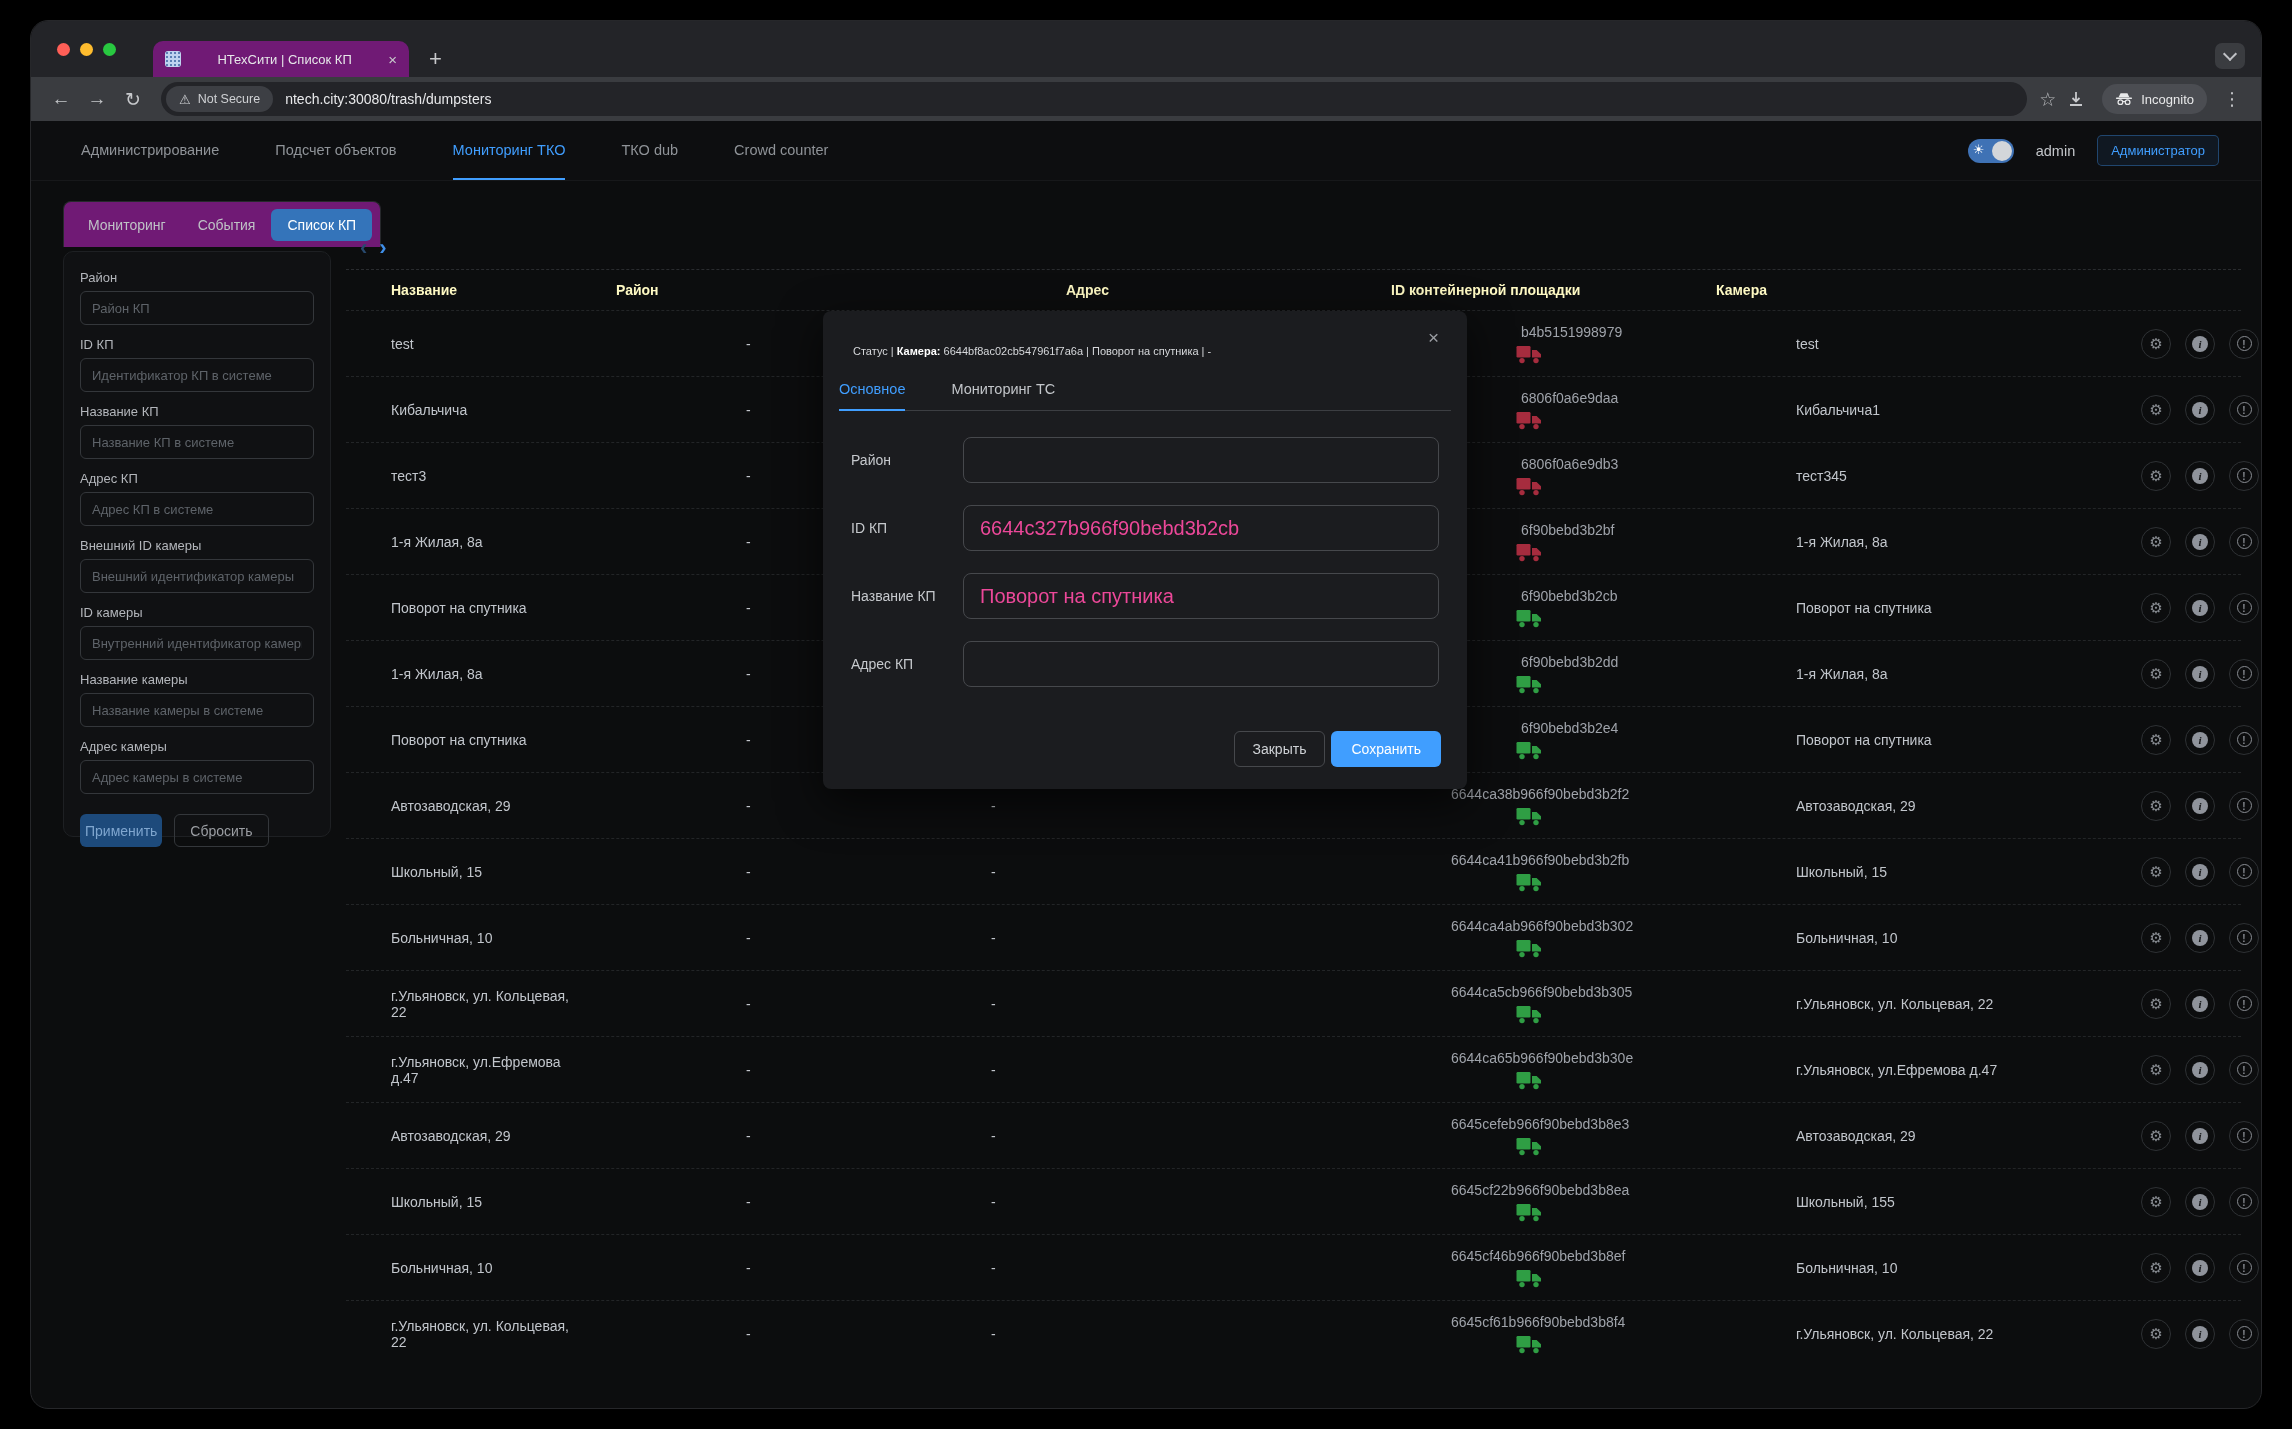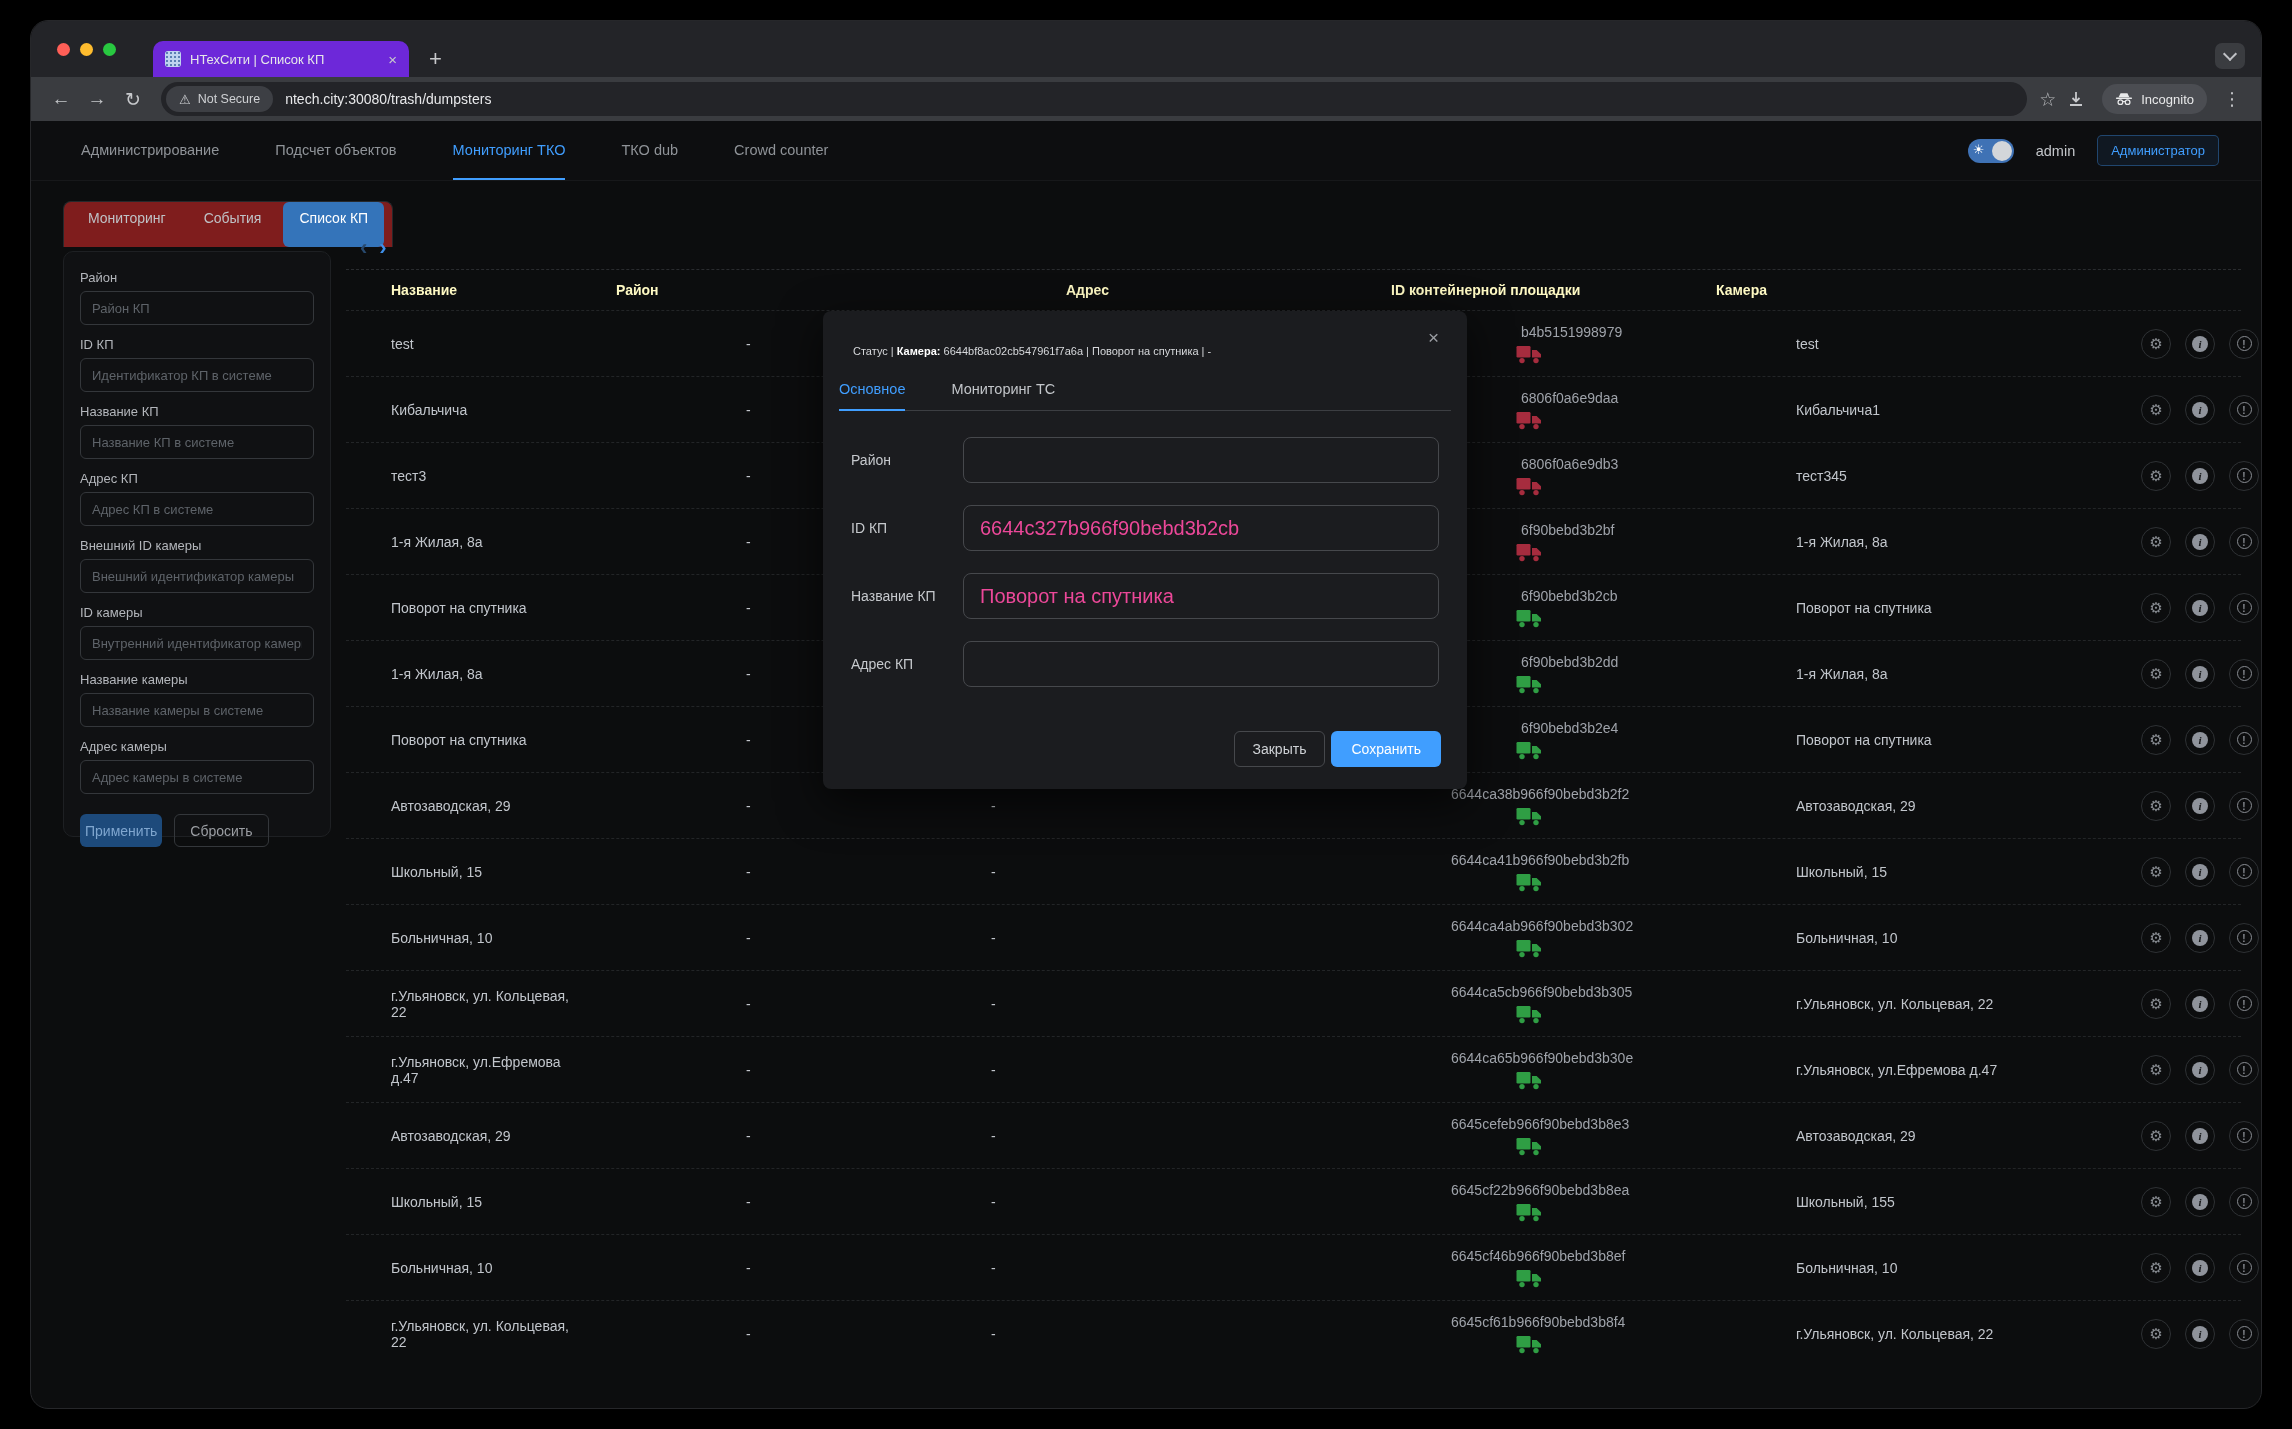--- a/index.html
+++ b/index.html
@@ -5,22 +5,22 @@
   html,body{margin:0;padding:0;background:#000;font-family:"Liberation Sans",sans-serif;}
   .screen{position:relative;width:2292px;height:1429px;background:#000;overflow:hidden;}
   .window{position:absolute;left:30px;top:20px;width:2232px;height:1389px;background:#0c0d0e;
           border:1px solid #26272a;border-radius:18px;overflow:hidden;box-sizing:border-box;}
 
   
   .tabstrip{position:relative;height:56px;background:#232428;}
   .lights{position:absolute;left:26px;top:22px;display:flex;gap:10px;}
   .light{width:13px;height:13px;border-radius:50%;}
   .light.red{background:#ff5f57}.light.yellow{background:#febc2e}.light.green{background:#28c840}
-  .tab{position:absolute;left:122px;top:20px;width:256px;height:36px;background:#6d28d9;
-       border-radius:10px 10px 0 0;display:flex;align-items:center;gap:9px;padding:0 12px;box-sizing:border-box;}
+  .tab{position:absolute;left:122px;top:20px;width:256px;height:36px;background:#701a75;
+       border-radius:10px 10px 0 0;display:flex;align-items:center;gap:9px;padding:0 12px;box-sizing:border-box;text-align:center;}
   .favicon{width:16px;height:16px;border-radius:3px;background:#bfd3f0;
            background-image:radial-gradient(#5b7fb4 1px,transparent 1.2px);background-size:4px 4px;flex:none;}
   .tab-title{font-size:13px;color:#e6e7e9;flex:1;white-space:nowrap;overflow:hidden;}
   .tab-close{color:#c8c9cc;font-size:15px;line-height:1;}
   .newtab{position:absolute;left:398px;top:24px;color:#c8c9cc;font-size:22px;line-height:28px;}
   .strip-chevron{position:absolute;right:16px;top:22px;width:30px;height:26px;background:#3a3c40;
                  border-radius:7px;display:flex;align-items:center;justify-content:center;}
   .chev{width:8px;height:8px;border-right:2px solid #bfc1c5;border-bottom:2px solid #bfc1c5;
         transform:rotate(45deg);margin-top:-4px;}
   .toolbar{position:relative;height:44px;background:#3a3c40;display:flex;align-items:center;
@@ -47,23 +47,23 @@
   .nav-item.active{color:var(--accent);border-bottom-color:var(--accent);}
   .appnav-right{margin-left:auto;display:flex;align-items:center;gap:22px;padding-right:42px;}
   .toggle{width:46px;height:24px;border-radius:12px;background:#3f72b5;position:relative;flex:none;}
   .toggle .sun{position:absolute;left:5px;top:4px;color:#fff;font-size:13px;line-height:1;}
   .toggle .knob{position:absolute;right:2px;top:2px;width:20px;height:20px;border-radius:50%;background:#d3d6da;}
   .username{color:#c3c6ca;font-size:14.5px;}
   .rolebadge{color:var(--accent);border:1px solid rgba(64,158,255,.35);background:rgba(64,158,255,.08);
              font-size:13px;padding:7px 13px;border-radius:5px;}
 
   
-  .subtabs{position:absolute;left:32px;top:180px;height:46px;display:flex;gap:6px;
+  .subtabs{position:absolute;left:32px;top:180px;height:46px;display:flex;align-items:center;
            border:1px solid #26282b;border-bottom:none;border-radius:8px 8px 0 0;padding:0 8px;
-           background:#7f1d1d;box-sizing:border-box;}
+           background:#701a75;box-sizing:border-box;}
   .subtab{font-size:14px;color:#bfc2c6;padding:8px 16px;border-radius:6px;}
   .subtab.active{background:var(--pill);color:#fff;}
 
   
   .sidebar{position:absolute;left:32px;top:230px;width:268px;height:586px;background:#101113;
            border:1px solid #1e2023;border-radius:10px;padding:16px;box-sizing:border-box;}
   .f-label{font-size:13px;color:#b3b6bb;margin:12px 0 6px;}
   .f-label:first-child{margin-top:2px;}
   .f-input{width:100%;height:34px;box-sizing:border-box;background:transparent;border:1px solid #34373b;
            border-radius:6px;color:#cfd2d6;font-size:13px;padding:0 11px;font-family:inherit;}

